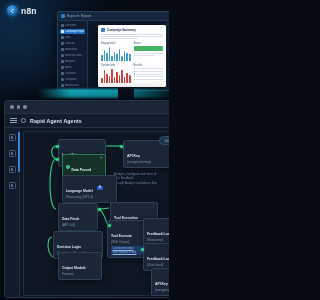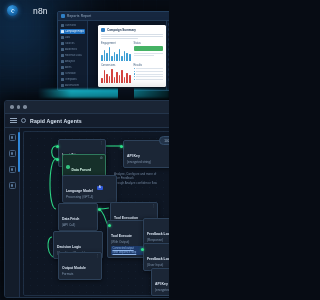--- a/index.html
+++ b/index.html
@@ -24,21 +24,21 @@
     background-size:13px 13px;}
 
   
   .brand{position:absolute;left:7px;top:5px;display:flex;align-items:center;gap:3px;z-index:30;}
   .brand-mark{width:11px;height:11px;border-radius:50%;
     background:radial-gradient(circle at 35% 30%, #3aa0e8, #1565a8 60%, #0d3f6d);
     display:flex;align-items:center;justify-content:center;
     box-shadow:0 0 5px rgba(48,140,215,.7);}
   .brand-mark i{display:block;width:4px;height:4px;border-radius:50%;
     border:1px solid #bfe2ff;border-right-color:transparent;transform:rotate(25deg);}
-  .brand-text{font-size:8.5px;font-weight:400;letter-spacing:.2px;color:#e6eef7;padding-left:12px;}
+  .brand-text{font-size:8.5px;font-weight:700;letter-spacing:.2px;color:#e6eef7;}
 
   
   .dash{position:absolute;left:57px;top:11px;width:128px;height:80px;
     background:linear-gradient(160deg,#16243a,#0e1b2d);
     border:1px solid #24405f;border-radius:2px;overflow:hidden;
     box-shadow:0 3px 14px rgba(0,0,0,.65);z-index:10;filter:blur(.25px);}
   .dash-head{height:9px;background:#16273f;display:flex;align-items:center;
     gap:2px;padding:0 3px;border-bottom:1px solid #223a56;}
   .dash-head .dot{width:4px;height:4px;border-radius:1px;background:#2f7fc4;}
   .dash-head .ttl{font-size:3.2px;color:#9fb6cd;letter-spacing:.2px;}

